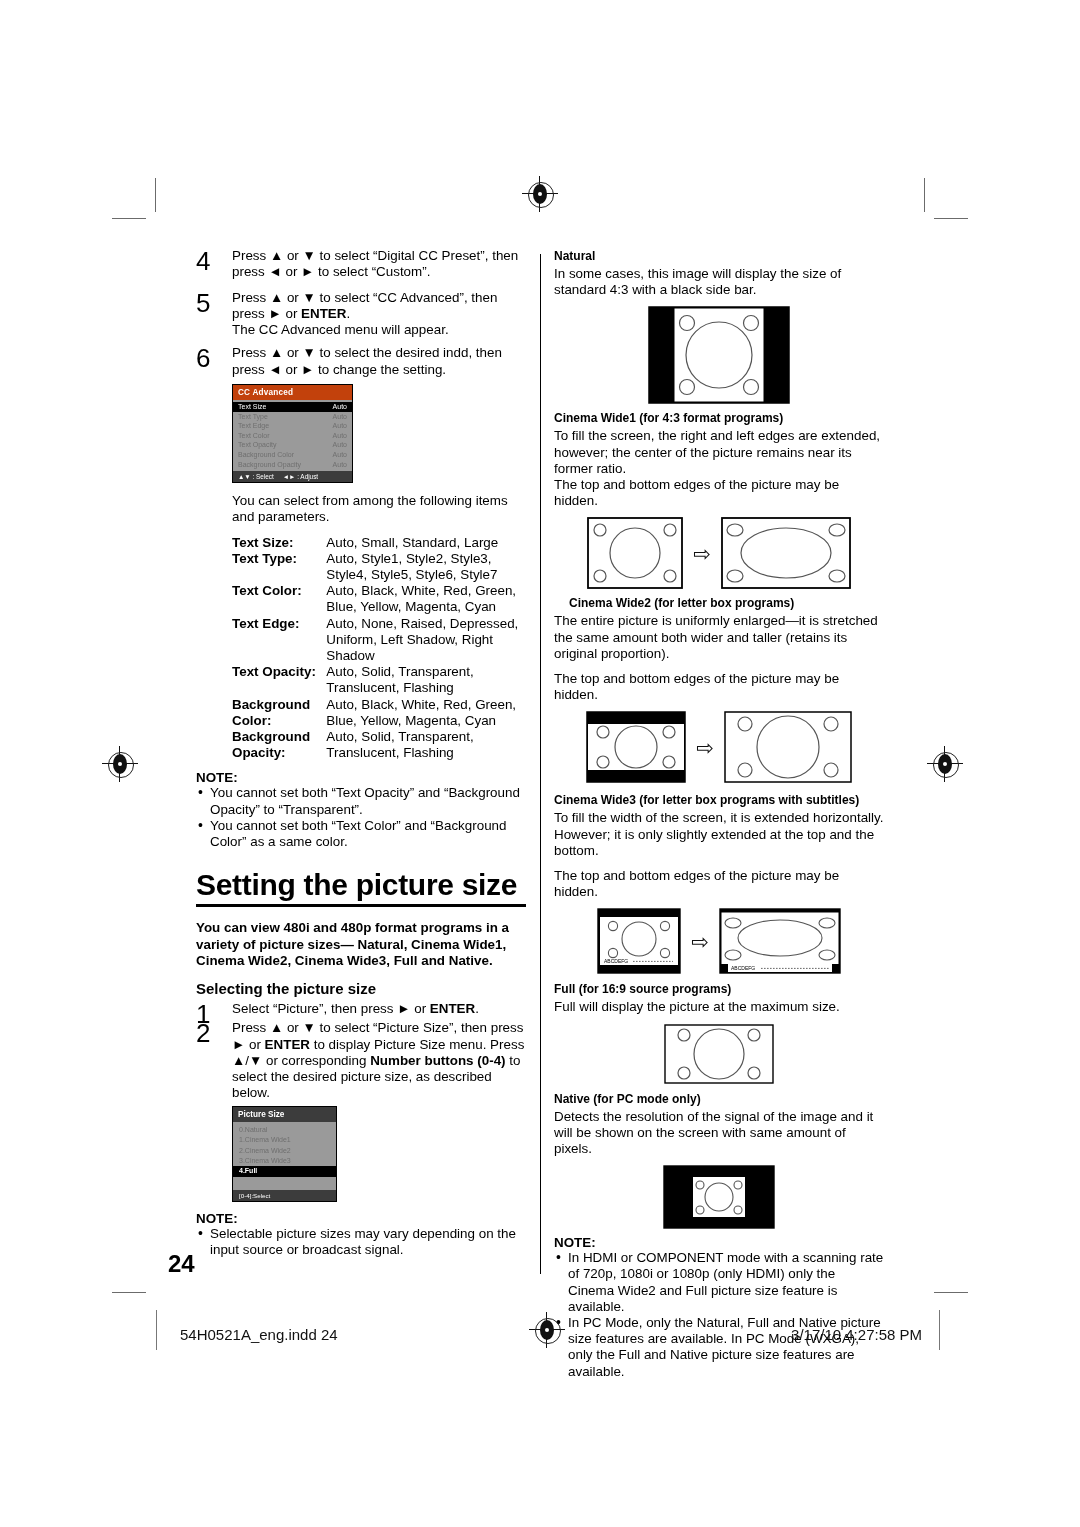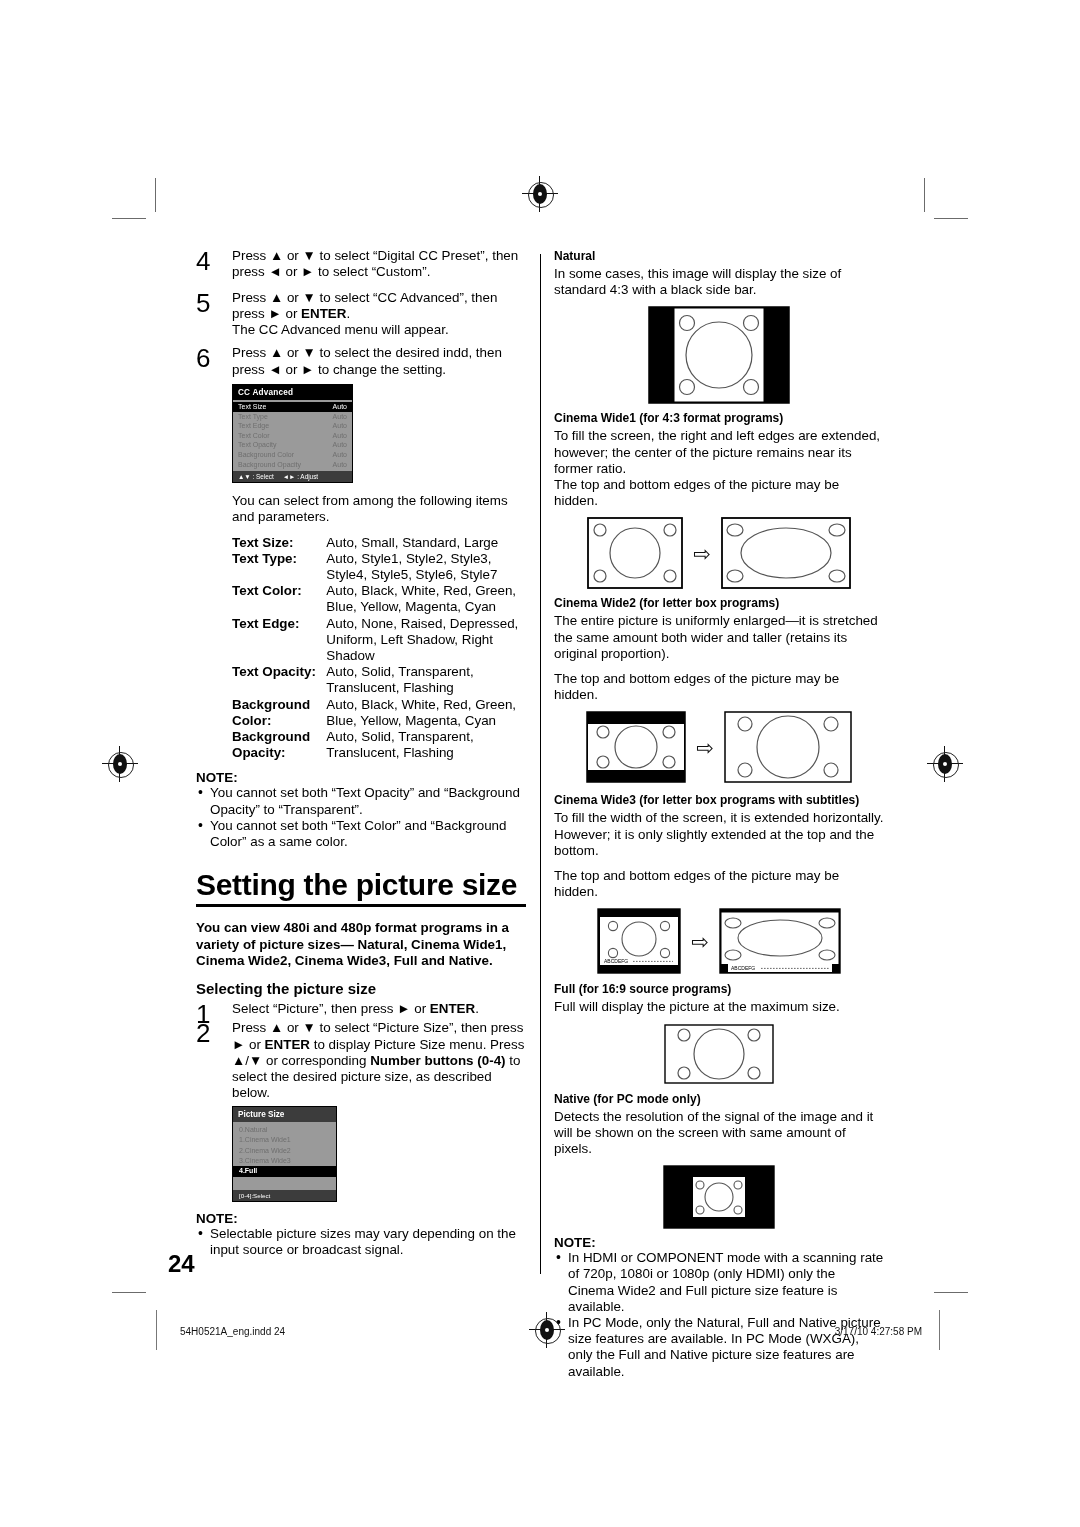--- a/index.html
+++ b/index.html
@@ -26,21 +26,21 @@
   .coldiv{position:absolute;left:344px;top:6px;width:1.4px;height:1020px;background:#000;}
 
   
   .p{font-size:13.4px;line-height:16.2px;}
   .stepnum{position:absolute;left:0;font-size:26px;line-height:26px;font-weight:400;font-family:"Liberation Sans",sans-serif;}
   .step{position:relative;padding-left:36px;margin-bottom:9px;font-size:13.4px;line-height:16.3px;}
   b,.b{font-weight:bold;}
 
   
   .tvmenu{background:#9a9a9a;border:1px solid #000;width:119px;}
-  .tvmenu .title{background:#000000;color:#fff;font-weight:bold;font-size:8.2px;padding:3px 5px 3px 5px;letter-spacing:.2px;}
+  .tvmenu .title{background:#c2410c;color:#fff;font-weight:bold;font-size:8.2px;padding:3px 5px 3px 5px;letter-spacing:.2px;}
   .tvmenu .rows{padding:2px 0 2px 0;}
   .tvmenu .row{display:flex;justify-content:space-between;font-size:7px;line-height:9.6px;padding:0 5px;color:#6f6f6f;}
   .tvmenu .row.sel{background:#000;color:#fff;}
   .tvmenu .row .val{color:#6f6f6f;}
   .tvmenu .row.sel .val{color:#fff;}
   .tvmenu .foot{background:#3c3c3c;color:#fff;font-size:6.4px;padding:2px 5px;display:flex;gap:9px;align-items:center;}
 
   .psmenu{background:#9a9a9a;border:1px solid #000;width:103px;height:94px;position:relative;}
   .psmenu .title{background:#3c3c3c;color:#fff;font-weight:bold;font-size:8.2px;padding:3px 5px;}
   .psmenu .row{font-size:7px;line-height:10.4px;padding:0 6px;color:#6f6f6f;}
@@ -63,21 +63,21 @@
   .leadin{font-weight:bold;font-size:13.4px;line-height:16.2px;margin-top:13px;}
   h2.sub{font-size:15px;font-weight:bold;margin:11px 0 4px 0;}
 
   h3.sec{font-size:12px;font-weight:bold;margin:0 0 1px 0;line-height:17px;}
   .secbody{font-size:13.4px;line-height:16.2px;}
 
   
   #pageno{position:absolute;left:168px;top:1250px;font-size:24px;font-weight:bold;}
   #footbar{position:absolute;left:156px;top:1310px;width:784px;height:40px;}
   #footbar .vb{position:absolute;top:0;width:1px;height:40px;background:#777;}
-  .ftext{position:absolute;top:16px;font-size:10px;color:#111;white-space:nowrap;}
+  .ftext{position:absolute;top:16px;font-size:15px;color:#111;white-space:nowrap;}
 
   
   .figrow{display:flex;align-items:center;gap:10px;margin-top:8px;}
   .figcenter{display:flex;justify-content:center;margin-top:8px;}
   .arrow{font-size:21px;line-height:21px;color:#111;}
 </style>
 </head>
 <body>
 
 <div class="crop" style="left:155px;top:178px;width:1.4px;height:34px;"></div>
@@ -287,21 +287,21 @@
       <svg width="130" height="72" viewBox="0 0 130 72">
         <rect x="1" y="1" width="128" height="70" fill="#fff" stroke="#000" stroke-width="1.8"></rect>
         <ellipse cx="65" cy="36" rx="45" ry="25" fill="none" stroke="#555" stroke-width="1.2"></ellipse>
         <ellipse cx="14" cy="13" rx="8" ry="6" fill="none" stroke="#555" stroke-width="1.2"></ellipse>
         <ellipse cx="116" cy="13" rx="8" ry="6" fill="none" stroke="#555" stroke-width="1.2"></ellipse>
         <ellipse cx="14" cy="59" rx="8" ry="6" fill="none" stroke="#555" stroke-width="1.2"></ellipse>
         <ellipse cx="116" cy="59" rx="8" ry="6" fill="none" stroke="#555" stroke-width="1.2"></ellipse>
       </svg>
     </div>
 
-    <h3 class="sec" style="margin-top:6px;">Cinema Wide2 (for letter box programs)</h3>
+    <h3 class="sec" style="margin-top:6px;margin-left:15px;">Cinema Wide2 (for letter box programs)</h3>
     <div class="secbody">The entire picture is uniformly enlarged—it is stretched the same amount both wider and taller (retains its original proportion).</div>
     <div class="secbody" style="margin-top:9px;">The top and bottom edges of the picture may be hidden.</div>
     <div class="figrow" style="justify-content:center;">
       <svg width="100" height="72" viewBox="0 0 100 72">
         <rect x="1" y="1" width="98" height="70" fill="#000" stroke="#000" stroke-width="1.5"></rect>
         <rect x="2" y="13" width="96" height="46" fill="#fff"></rect>
         <circle cx="50" cy="36" r="21" fill="none" stroke="#555" stroke-width="1.2"></circle>
         <circle cx="17" cy="21" r="6" fill="none" stroke="#555" stroke-width="1.2"></circle>
         <circle cx="83" cy="21" r="6" fill="none" stroke="#555" stroke-width="1.2"></circle>
         <circle cx="17" cy="51" r="6" fill="none" stroke="#555" stroke-width="1.2"></circle>

